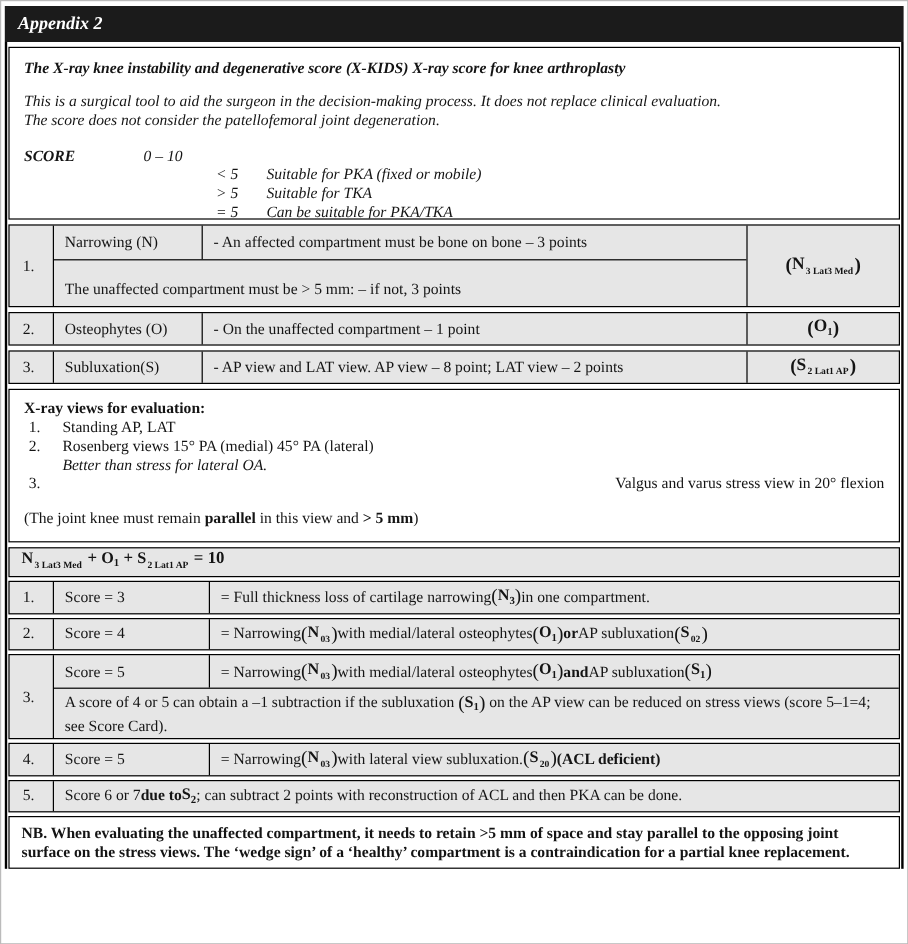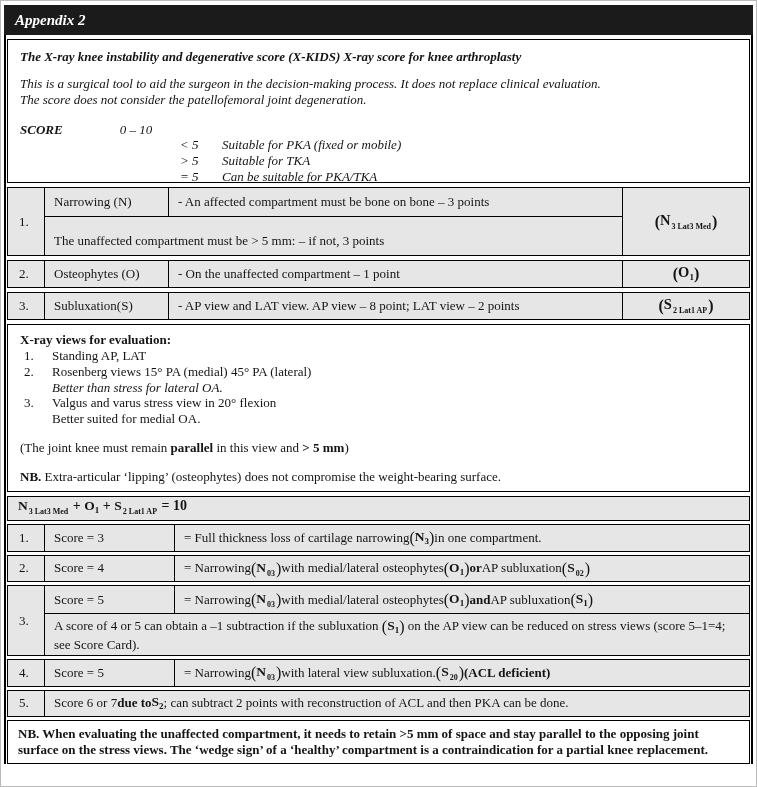--- a/index.html
+++ b/index.html
@@ -58,21 +58,21 @@
   .numcell{width:37px;border-right:1px solid #000;padding-left:11px;}
   .namecell{width:124px;border-right:1px solid #000;}
   .desccell{flex:1;}
   .notacell{width:127px;border-left:1px solid #000;justify-content:center;}
   .midcol{flex:1;display:flex;flex-direction:column;gap:10px;}
   .subrow{display:flex;flex:1;}
   .subrow.divided{border-bottom:1px solid #000;}
   .r28{min-height:28px;}
   .r27{min-height:27px;}
 
-  .boxC{height:168px;box-sizing:border-box;padding:7px 12px;overflow:hidden;}
+  .boxC{height:128px;box-sizing:border-box;padding:7px 12px;overflow:hidden;}
   .vheading{font-weight:bold;}
   .vitem{display:flex;}
   .vnum{width:28px;padding-left:4px;}
   .vlines{flex:1;}
   .joint-note{margin-top:13px;}
   .nb-note{margin-top:13px;}
 
   .formula-bar{
     border:1px solid #000;
     background:#e6e6e6;
@@ -195,22 +195,21 @@
       <div class="vitem">
         <span class="vnum">2.</span>
         <span class="vlines">
           <span style="display:block;">Rosenberg views 15° PA (medial) 45° PA (lateral)</span>
           <span style="display:block;font-style:italic;">Better than stress for lateral OA.</span>
         </span>
       </div>
       <div class="vitem">
         <span class="vnum">3.</span>
         <span class="vlines">
-          <span style="display:block;">Valgus and varus stress view in 20° flexion</span>
-          <span style="display:block;">Better suited for medial OA.</span>
+          <span style="display:block;text-align:right;">Valgus and varus stress view in 20° flexion</span>
         </span>
       </div>
       <div class="joint-note rich"><span>(The joint knee must remain </span><span class="b">parallel</span><span> in this view and </span><span class="b">&gt; 5 mm</span><span>)</span></div>
       <div class="nb-note rich"><span class="b">NB.</span><span> Extra-articular ‘lipping’ (osteophytes) does not compromise the weight-bearing surface.</span></div>
     </div>
 
     <div class="formula-bar rich"><span class="nota b"><span class="nbb">N</span><span class="ss">
             <span>3 Lat</span>
             <span>3 Med</span>
           </span></span><span class="b"> + </span><span class="nota b"><span class="nbb">O</span><span class="sb">1</span></span><span class="b"> + </span><span class="nota b"><span class="nbb">S</span><span class="ss">

